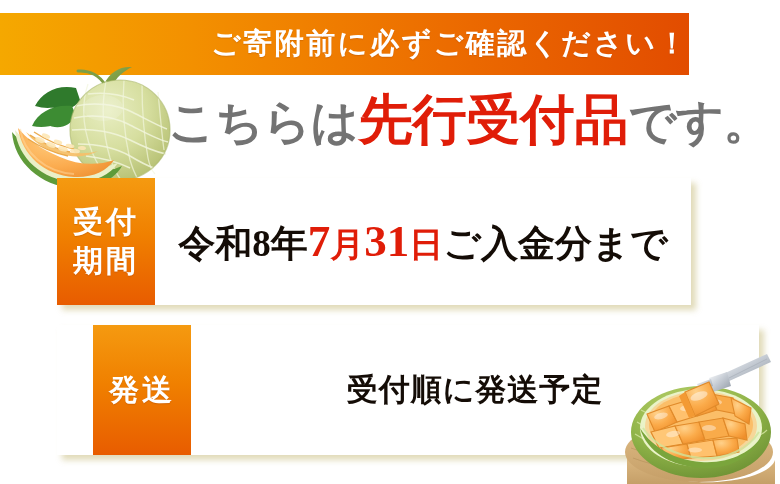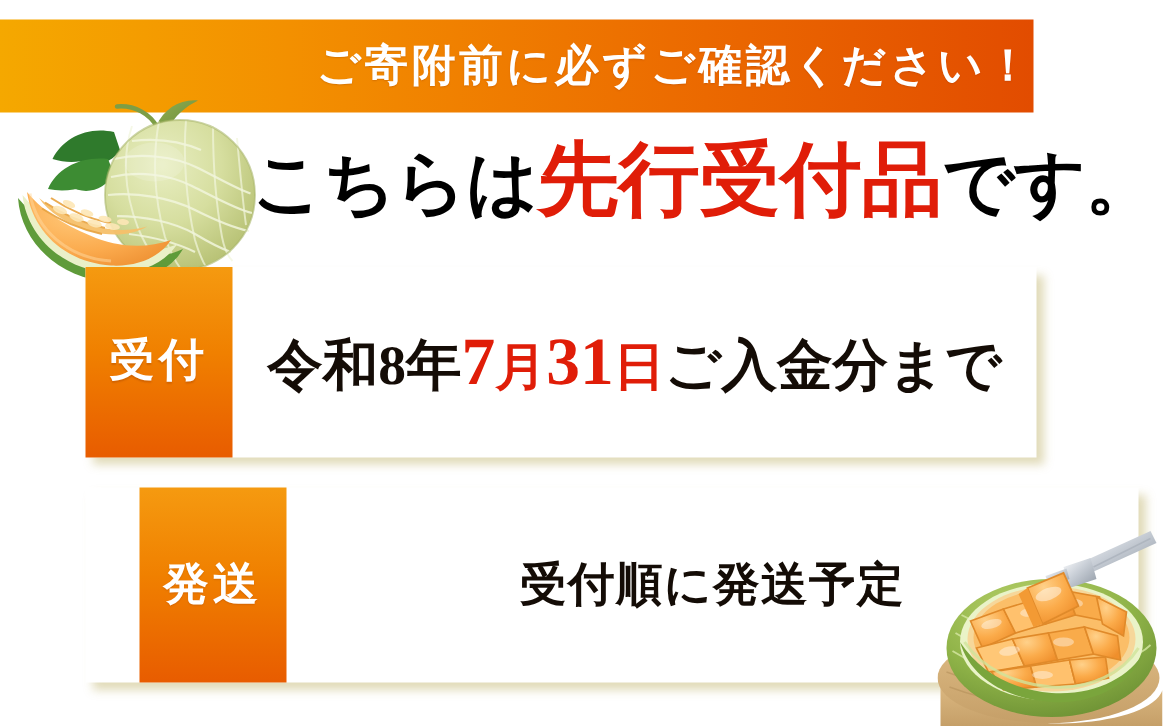--- a/index.html
+++ b/index.html
@@ -44,21 +44,21 @@
   #heading {
     position: absolute;
     left: 168px;
     top: 93px;
     font-size: 47px;
     font-weight: bold;
     line-height: 1;
     white-space: nowrap;
     letter-spacing: -0.5px;
   }
-  #heading .blk { color: #000000; }
+  #heading .blk { color: #737373; }
   #heading .red {
     color: #e01d08;
     font-size: 54px;
     letter-spacing: 0px;
     margin-top: 36px;
   }
   
   .row {
     position: absolute;
     display: flex;
@@ -230,20 +230,21 @@
           <ellipse cx="74" cy="90" rx="4" ry="2" transform="rotate(4 74 90)"></ellipse>
         </g>
         <path d="M12 71 C16 95 37 114 66 116" stroke="#ffd9a0" stroke-width="2" fill="none" opacity="0.5"></path>
       </g>
     </svg>
   </div>
 
   <div class="row" id="row-period">
     <div class="row-label">
       <span class="lbl-line">受付</span>
+      <span class="lbl-line">期間</span>
     </div>
     <div class="row-body">
       <div class="line line-main"><span>令和8年</span><span class="num">7</span><span class="num"><span class="sm">月</span></span><span class="num">31</span><span class="num"><span class="sm">日</span></span><span>ご入金分まで</span></div>
     </div>
   </div>
 
   <div class="row" id="row-shipping">
     <div class="row-label">
       <span class="lbl-line">発送</span>
     </div>

